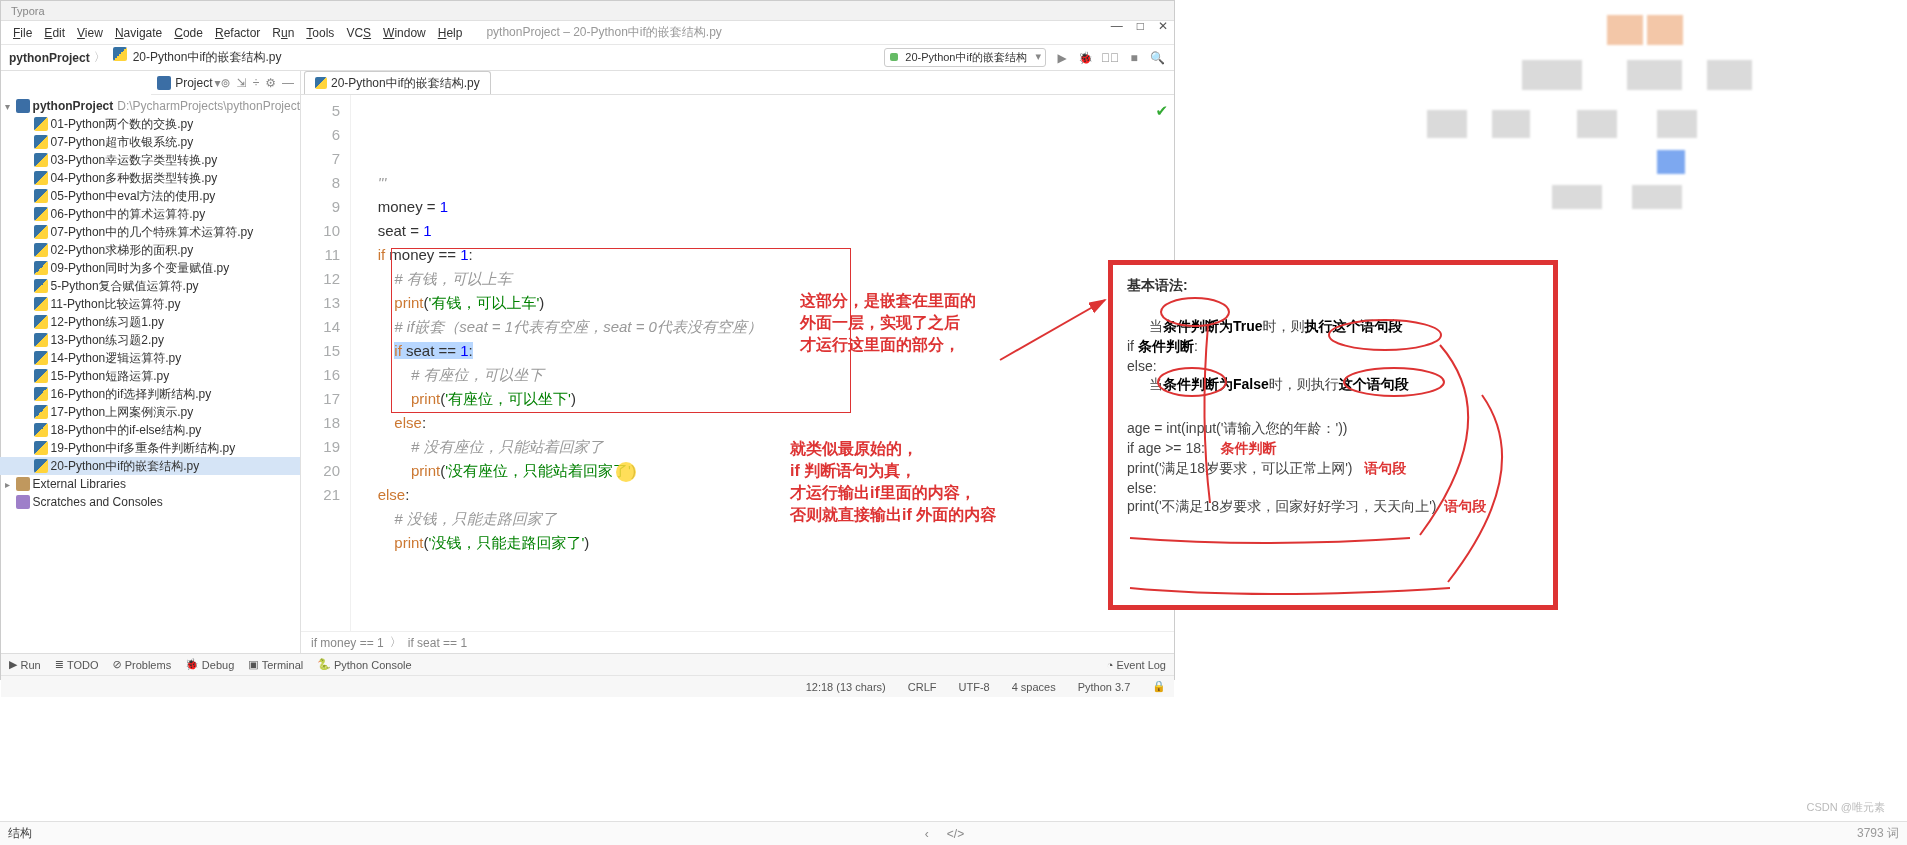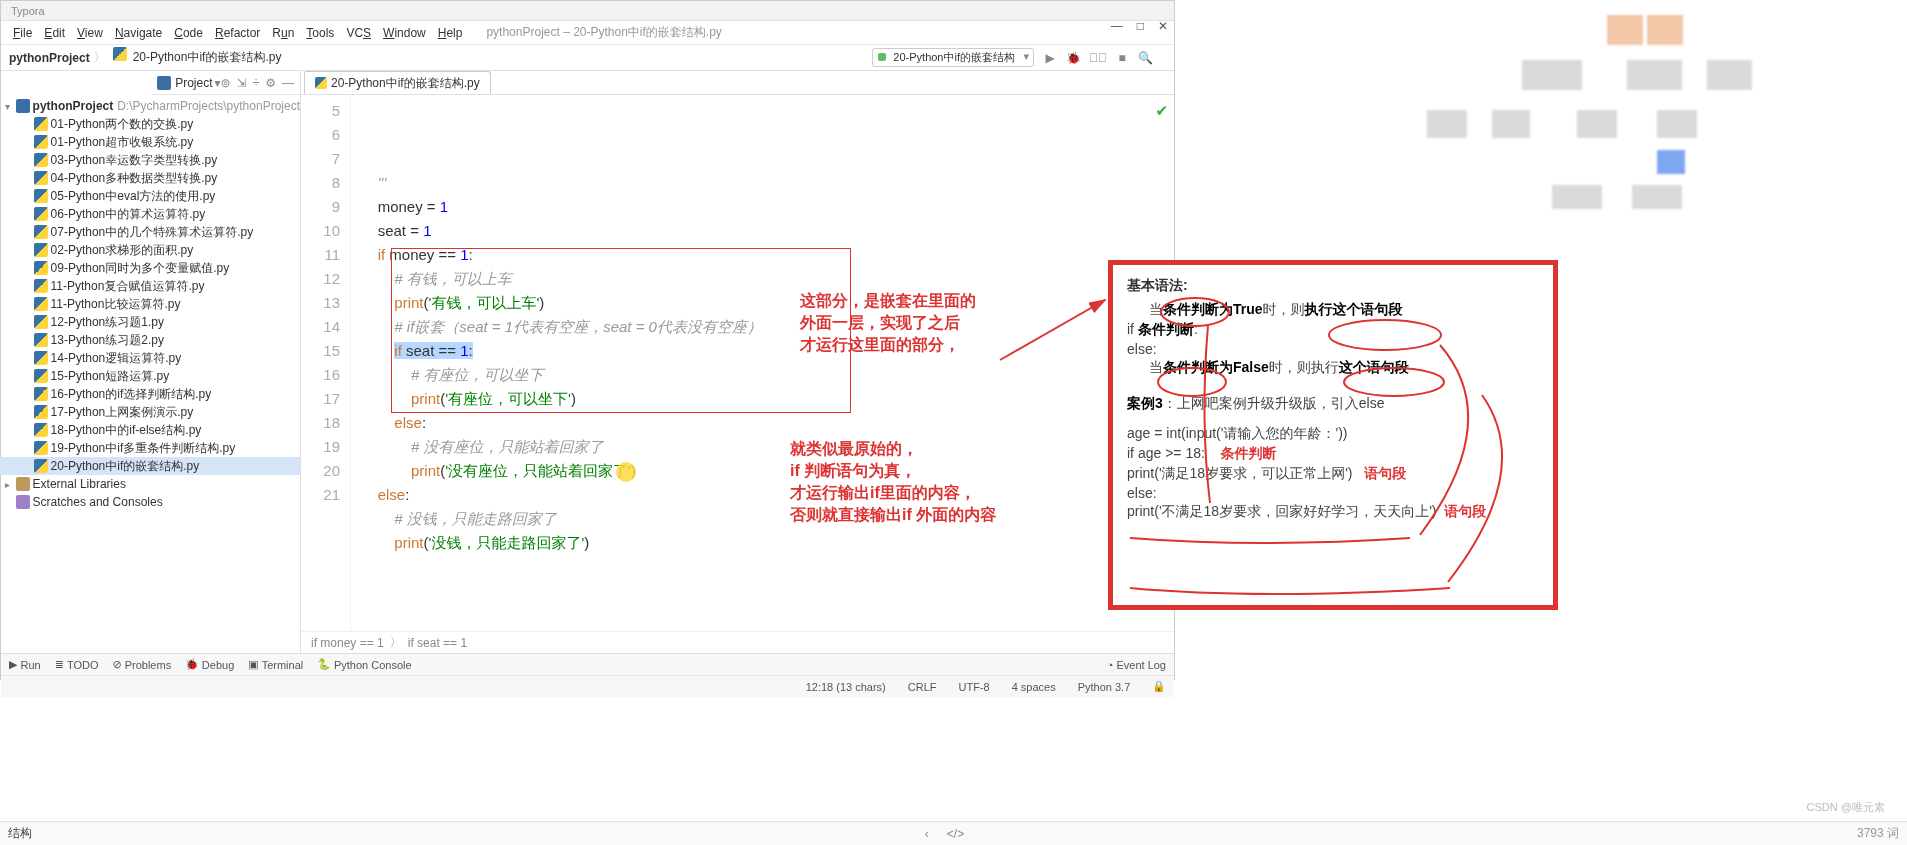--- a/index.html
+++ b/index.html
@@ -8,21 +8,21 @@
 .title-bar { height:20px; background:#f2f2f2; border-bottom:1px solid #e0e0e0; display:flex; align-items:center; font-size:11px; padding:0 6px; color:#888;}
 .title-bar .ttext{margin-left:4px;}
 .win-controls{position:absolute; right:6px; top:18px; display:flex; gap:14px; font-size:12px; color:#555;}
 .win-controls span{cursor:pointer;}
 .menu-bar { height:24px; display:flex; align-items:center; padding:0 6px; border-bottom:1px solid #e7e7e7; font-size:12px;}
 .menu-bar .m { padding:2px 6px; cursor:pointer; }
 .menu-bar .m u{text-decoration:underline;}
 .menu-bar .ptitle{ margin-left:18px; color:#999; font-size:12px;}
 .nav-bar { height:26px; display:flex; align-items:center; padding:0 8px; border-bottom:1px solid #e0e0e0; font-size:12px;}
 .nav-bar .sep{color:#aaa; margin:0 4px;}
-.nav-right{position:absolute; right:20px; display:flex; align-items:center; gap:8px;text-align:right;}
+.nav-right{position:absolute; right:8px; display:flex; align-items:center; gap:8px;text-align:right;}
 .nav-right .dd{border:1px solid #ccc; border-radius:3px; padding:1px 18px 1px 20px; font-size:11px; position:relative;}
 .nav-right .dd:before{content:""; position:absolute; left:5px; top:4px; width:8px; height:8px; background:#6b6; border-radius:2px;}
 .nav-right .dd:after{content:"▾"; position:absolute; right:4px; top:1px; color:#888;}
 .nav-right .ic{width:16px; height:16px; display:inline-flex; align-items:center; justify-content:center; color:#888; cursor:pointer;}
 .tri{color:#2d9531;}
 .bug{color:#5a9e32;}
 .main{display:flex; height:calc(100% - 96px);}
 .sidebar{width:300px; border-right:1px solid #e0e0e0; display:flex; flex-direction:column;align-items:flex-end;}
 .side-head{height:24px; border-bottom:1px solid #e7e7e7; display:flex; align-items:center; padding:0 6px; font-size:12px;}
 .side-head .folder-ic{width:14px;height:14px;background:#3b6ea5;display:inline-block;margin-right:4px;border-radius:2px;}
@@ -57,21 +57,21 @@
 .red-box{position:absolute; border:1px solid #d33; z-index:2; pointer-events:none;}
 .anno{position:absolute; color:#d33; font-weight:bold; font-size:16px; line-height:22px; font-family:"Microsoft YaHei",sans-serif;}
 .cursor-dot{position:absolute; width:20px;height:20px;border-radius:50%; background:rgba(255,216,60,.85);}
 .crumb-bar{height:22px; border-top:1px solid #eee; display:flex; align-items:center; padding:0 10px; color:#888; font-size:12px;}
 .crumb-bar .sep{margin:0 6px;}
 .status-bar{height:22px; border-top:1px solid #ddd; display:flex; align-items:center; padding:0 8px; font-size:11px; color:#555; background:#f7f7f7;}
 .status-left{display:flex; gap:14px; align-items:center;}
 .status-left .si{display:flex;align-items:center;gap:3px;cursor:pointer;}
 .status-right{margin-left:auto; display:flex; gap:12px; align-items:center;}
 .right-panel{position:absolute; left:1108px; top:260px; width:450px; height:350px; border:5px solid #d33; background:#fff; padding:12px 14px; font-size:14px; color:#444; font-family:"Microsoft YaHei",sans-serif;}
-.right-panel .hdr{font-weight:bold; color:#333; margin-bottom:6px; font-size:14px;}
+.right-panel .hdr{font-weight:bold; color:#333; margin-bottom:23px; font-size:14px;}
 .right-panel .line{margin:2px 0;}
 .right-panel .bd{font-weight:bold; color:#000;}
 .right-panel .red-lbl{color:#d33; font-weight:bold;}
 .svg-over{position:absolute; left:0; top:0; width:1907px; height:845px; pointer-events:none; z-index:5;}
 .bottom-strip{position:absolute; left:0; bottom:0; width:1907px; height:24px; border-top:1px solid #e0e0e0; display:flex; align-items:center; padding:0 8px; background:#fafafa; font-size:12px; color:#444;}
 .bottom-strip .bleft{flex:0 0 auto;}
 .bottom-strip .bmid{flex:1; display:flex; justify-content:center; gap:18px; color:#888;}
 .bottom-strip .bright{flex:0 0 auto; color:#999;}
 .checkmark{position:absolute; right:6px; top:4px; color:#3a3;}
 .blurry-zone{position:absolute; right:0; top:0; width:560px; height:258px; background:#fff;}
@@ -145,21 +145,21 @@
             <span class="ppath">D:\PycharmProjects\pythonProject</span>
           </div>
           <div class="row">
             <span class="ind" style="width:28px"></span>
             <span class="icon py"></span>
             <span class="pname">01-Python两个数的交换.py</span>
           </div>
           <div class="row">
             <span class="ind" style="width:28px"></span>
             <span class="icon py"></span>
-            <span class="pname">01-Python超市收银系统.py</span>
+            <span class="pname">07-Python超市收银系统.py</span>
           </div>
           <div class="row">
             <span class="ind" style="width:28px"></span>
             <span class="icon py"></span>
             <span class="pname">03-Python幸运数字类型转换.py</span>
           </div>
           <div class="row">
             <span class="ind" style="width:28px"></span>
             <span class="icon py"></span>
             <span class="pname">04-Python多种数据类型转换.py</span>
@@ -185,21 +185,21 @@
             <span class="pname">02-Python求梯形的面积.py</span>
           </div>
           <div class="row">
             <span class="ind" style="width:28px"></span>
             <span class="icon py"></span>
             <span class="pname">09-Python同时为多个变量赋值.py</span>
           </div>
           <div class="row">
             <span class="ind" style="width:28px"></span>
             <span class="icon py"></span>
-            <span class="pname">11-Python复合赋值运算符.py</span>
+            <span class="pname">5-Python复合赋值运算符.py</span>
           </div>
           <div class="row">
             <span class="ind" style="width:28px"></span>
             <span class="icon py"></span>
             <span class="pname">11-Python比较运算符.py</span>
           </div>
           <div class="row">
             <span class="ind" style="width:28px"></span>
             <span class="icon py"></span>
             <span class="pname">12-Python练习题1.py</span>
@@ -339,21 +339,20 @@
   <div class="hdr">基本语法:</div>
   <div class="line" style="padding-left:22px;">
     <span>当</span><span class="bd">条件判断为True</span><span>时，则</span><span class="bd">执行这个语句段</span>
   </div>
   <div class="line"><span>if</span> <span class="bd">条件判断</span>:</div>
   <div class="line">else:</div>
   <div class="line" style="padding-left:22px;">
     <span>当</span><span class="bd">条件判断为False</span><span>时，则执行</span><span class="bd">这个语句段</span>
   </div>
   <div style="height:14px;"></div>
-  <div class="line"><span class="bd">案例3</span><span>：上网吧案例升级升级版，引入else</span></div>
   <div style="height:8px;"></div>
   <div class="line">age = int(input('请输入您的年龄：'))</div>
   <div class="line"><span>if age &gt;= 18:</span>&nbsp;&nbsp;&nbsp;&nbsp;<span class="red-lbl">条件判断</span></div>
   <div class="line"><span>    print('满足18岁要求，可以正常上网')</span>&nbsp;&nbsp;&nbsp;<span class="red-lbl">语句段</span></div>
   <div class="line">else:</div>
   <div class="line"><span>    print('不满足18岁要求，回家好好学习，天天向上')</span>&nbsp;&nbsp;<span class="red-lbl">语句段</span></div>
 </div>
 
 <svg class="svg-over">
   <defs>

